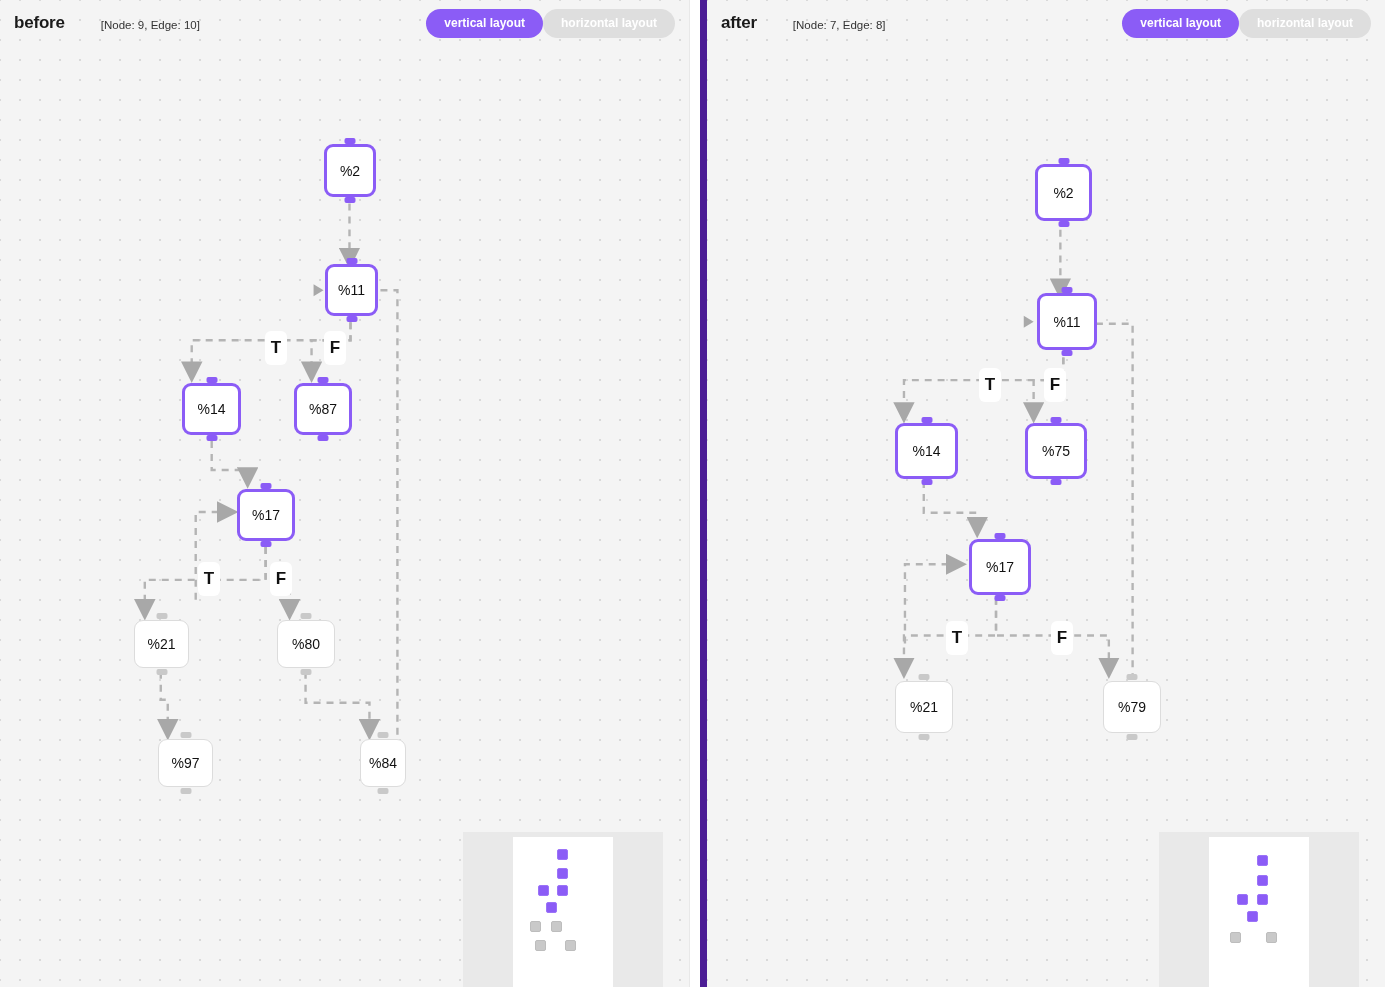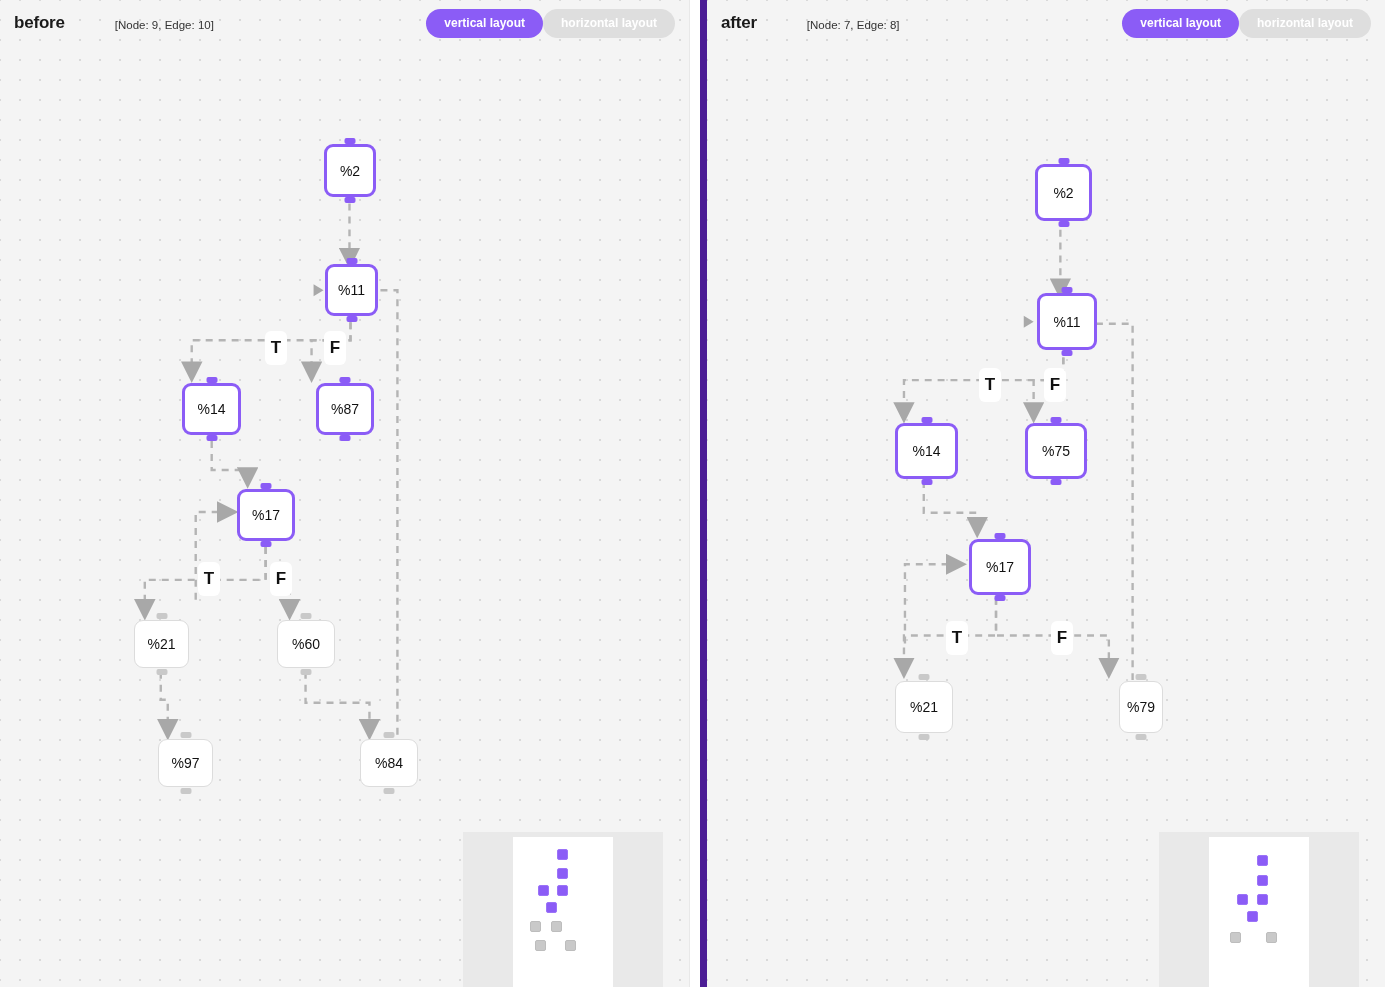--- a/index.html
+++ b/index.html
@@ -35,21 +35,21 @@
     display: flex; align-items: center;
     padding: 0 14px;
     z-index: 40;
     pointer-events: none;
   }
   .title {
     font-size: 17px; font-weight: bold; color: #1a1a1a;
     letter-spacing: -0.2px;
   }
   .counts {
-    font-size: 11.5px; color: #333; margin-left: 24px; margin-top: 3px; padding-left: 26px;
+    font-size: 11.5px; color: #333; margin-left: 10px; margin-top: 3px; padding-left: 26px;
   }
   .btns { margin-left: auto; display: flex; pointer-events: auto; }
   .btn {
     border: none; border-radius: 16px;
     font-size: 12px; font-weight: bold;
     padding: 0 18px; height: 29px;
     cursor: pointer; white-space: nowrap;
     font-family: "Liberation Sans", sans-serif;
   }
   .btn.active   { background: #8b5cf6; color: #ffffff; }
@@ -164,46 +164,46 @@
       <div class="node hl" style="left:325px;top:264px;width:53px;height:52px">
         <span class="handle top"></span>
         <span>%11</span>
         <span class="handle bottom"></span>
       </div>
       <div class="node hl" style="left:182px;top:383px;width:59px;height:52px">
         <span class="handle top"></span>
         <span>%14</span>
         <span class="handle bottom"></span>
       </div>
-      <div class="node hl" style="left:316px;top:383px;width:58px;height:52px">
+      <div class="node hl" style="left:294px;top:383px;width:58px;height:52px">
         <span class="handle top"></span>
         <span>%87</span>
         <span class="handle bottom"></span>
       </div>
       <div class="node hl" style="left:237px;top:489px;width:58px;height:52px">
         <span class="handle top"></span>
         <span>%17</span>
         <span class="handle bottom"></span>
       </div>
       <div class="node dim" style="left:134px;top:620px;width:55px;height:48px">
         <span class="handle top"></span>
         <span>%21</span>
         <span class="handle bottom"></span>
       </div>
       <div class="node dim" style="left:277px;top:620px;width:58px;height:48px">
         <span class="handle top"></span>
-        <span>%60</span>
+        <span>%80</span>
         <span class="handle bottom"></span>
       </div>
       <div class="node dim" style="left:158px;top:739px;width:55px;height:48px">
         <span class="handle top"></span>
         <span>%97</span>
         <span class="handle bottom"></span>
       </div>
-      <div class="node dim" style="left:360px;top:739px;width:58px;height:48px">
+      <div class="node dim" style="left:360px;top:739px;width:46px;height:48px">
         <span class="handle top"></span>
         <span>%84</span>
         <span class="handle bottom"></span>
       </div>
 
       <div class="elabel" style="left:265px;top:331px">T</div>
       <div class="elabel" style="left:324px;top:331px">F</div>
       <div class="elabel" style="left:198px;top:562px">T</div>
       <div class="elabel" style="left:270px;top:562px">F</div>
     </div>
@@ -288,21 +288,21 @@
       <div class="node hl" style="left:262px;top:539px;width:62px;height:56px">
         <span class="handle top"></span>
         <span>%17</span>
         <span class="handle bottom"></span>
       </div>
       <div class="node dim" style="left:188px;top:681px;width:58px;height:52px">
         <span class="handle top"></span>
         <span>%21</span>
         <span class="handle bottom"></span>
       </div>
-      <div class="node dim" style="left:412px;top:681px;width:44px;height:52px">
+      <div class="node dim" style="left:396px;top:681px;width:58px;height:52px">
         <span class="handle top"></span>
         <span>%79</span>
         <span class="handle bottom"></span>
       </div>
 
       <div class="elabel" style="left:272px;top:368px">T</div>
       <div class="elabel" style="left:337px;top:368px">F</div>
       <div class="elabel" style="left:239px;top:621px">T</div>
       <div class="elabel" style="left:344px;top:621px">F</div>
     </div>

